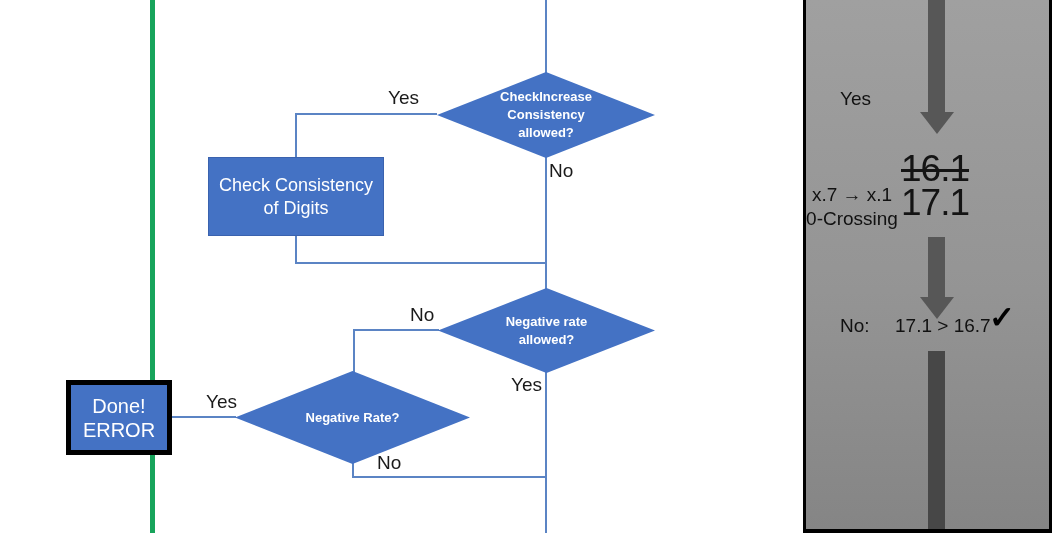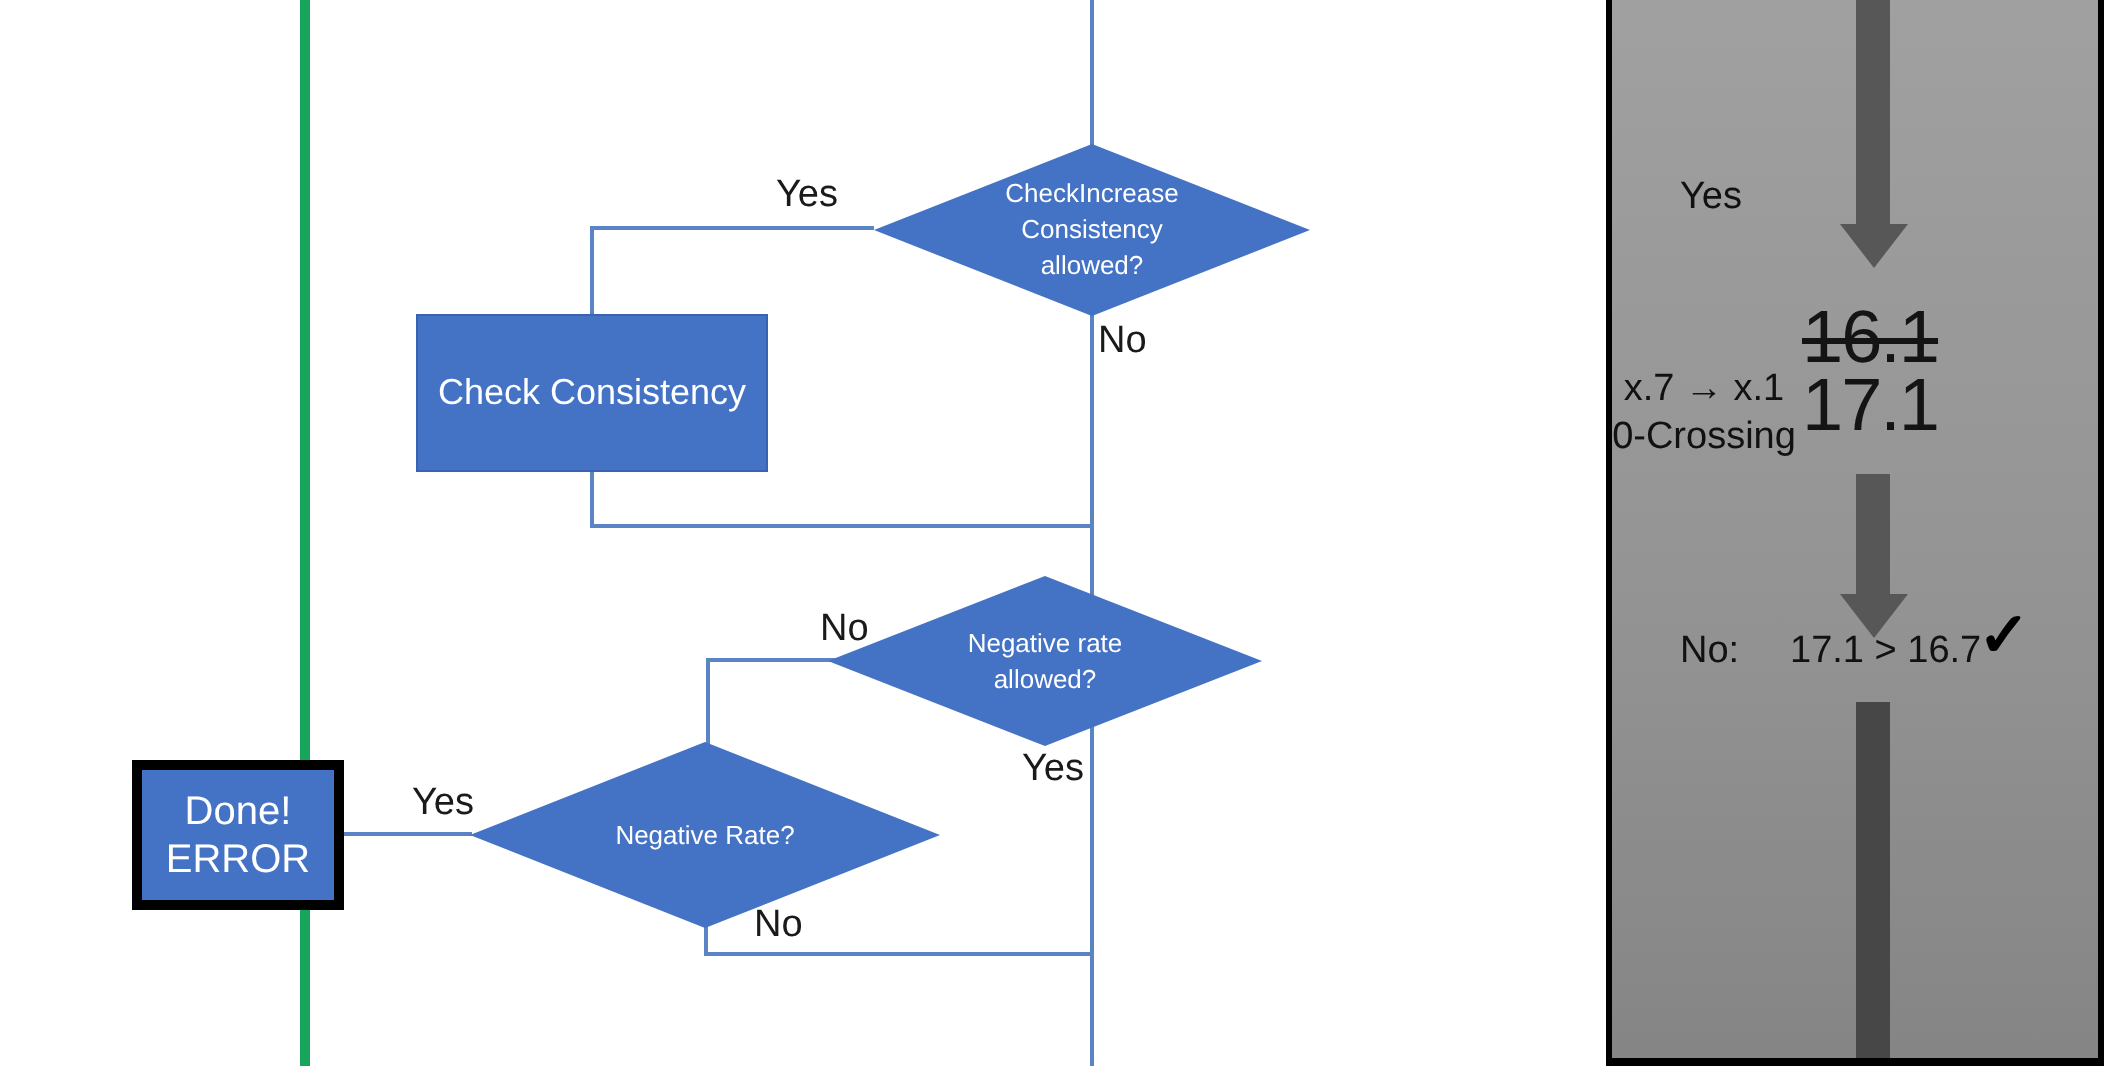--- a/index.html
+++ b/index.html
@@ -10,21 +10,21 @@
   
   .line{position:absolute;background:#5b84c4;}
   .green-line{position:absolute;background:#17A45B;}
   
   .diamond{
     position:absolute;background:#4472C4;
     clip-path:polygon(50% 0,100% 50%,50% 100%,0 50%);
     display:flex;align-items:center;justify-content:center;
     color:#ffffff;text-align:center;
   }
-  .diamond .dtext{font-size:13px;font-weight:400;line-height:18px;}
+  .diamond .dtext{font-size:13px;font-weight:700;line-height:18px;}
   .process{
     position:absolute;background:#4472C4;border:1px solid #3a62ae;box-sizing:border-box;
     display:flex;align-items:center;justify-content:center;
     color:#ffffff;text-align:center;font-size:18px;line-height:23px;
   }
   .terminator{
     position:absolute;background:#4472C4;border:5px solid #000000;box-sizing:border-box;
     display:flex;align-items:center;justify-content:center;
     color:#ffffff;text-align:center;font-size:20px;line-height:24px;
   }
@@ -72,24 +72,25 @@
       <div>Consistency</div>
       <div>allowed?</div>
     </div>
   </div>
   <div class="branch-label" style="left:388px;top:87px;">Yes</div>
   <div class="branch-label" style="left:549px;top:160px;">No</div>
 
   <div class="process" style="left:208px;top:157px;width:176px;height:79px;">
     <div>
       <div>Check Consistency</div>
+      <div>of Digits</div>
     </div>
   </div>
 
-  <div class="diamond" style="left:414px;top:288px;width:217px;height:85px;">
+  <div class="diamond" style="left:438px;top:288px;width:217px;height:85px;">
     <div class="dtext">
       <div>Negative rate</div>
       <div>allowed?</div>
     </div>
   </div>
   <div class="branch-label" style="left:410px;top:304px;">No</div>
   <div class="branch-label" style="left:511px;top:374px;">Yes</div>
 
   <div class="diamond" style="left:235px;top:371px;width:235px;height:93px;">
     <div class="dtext">Negative Rate?</div>

